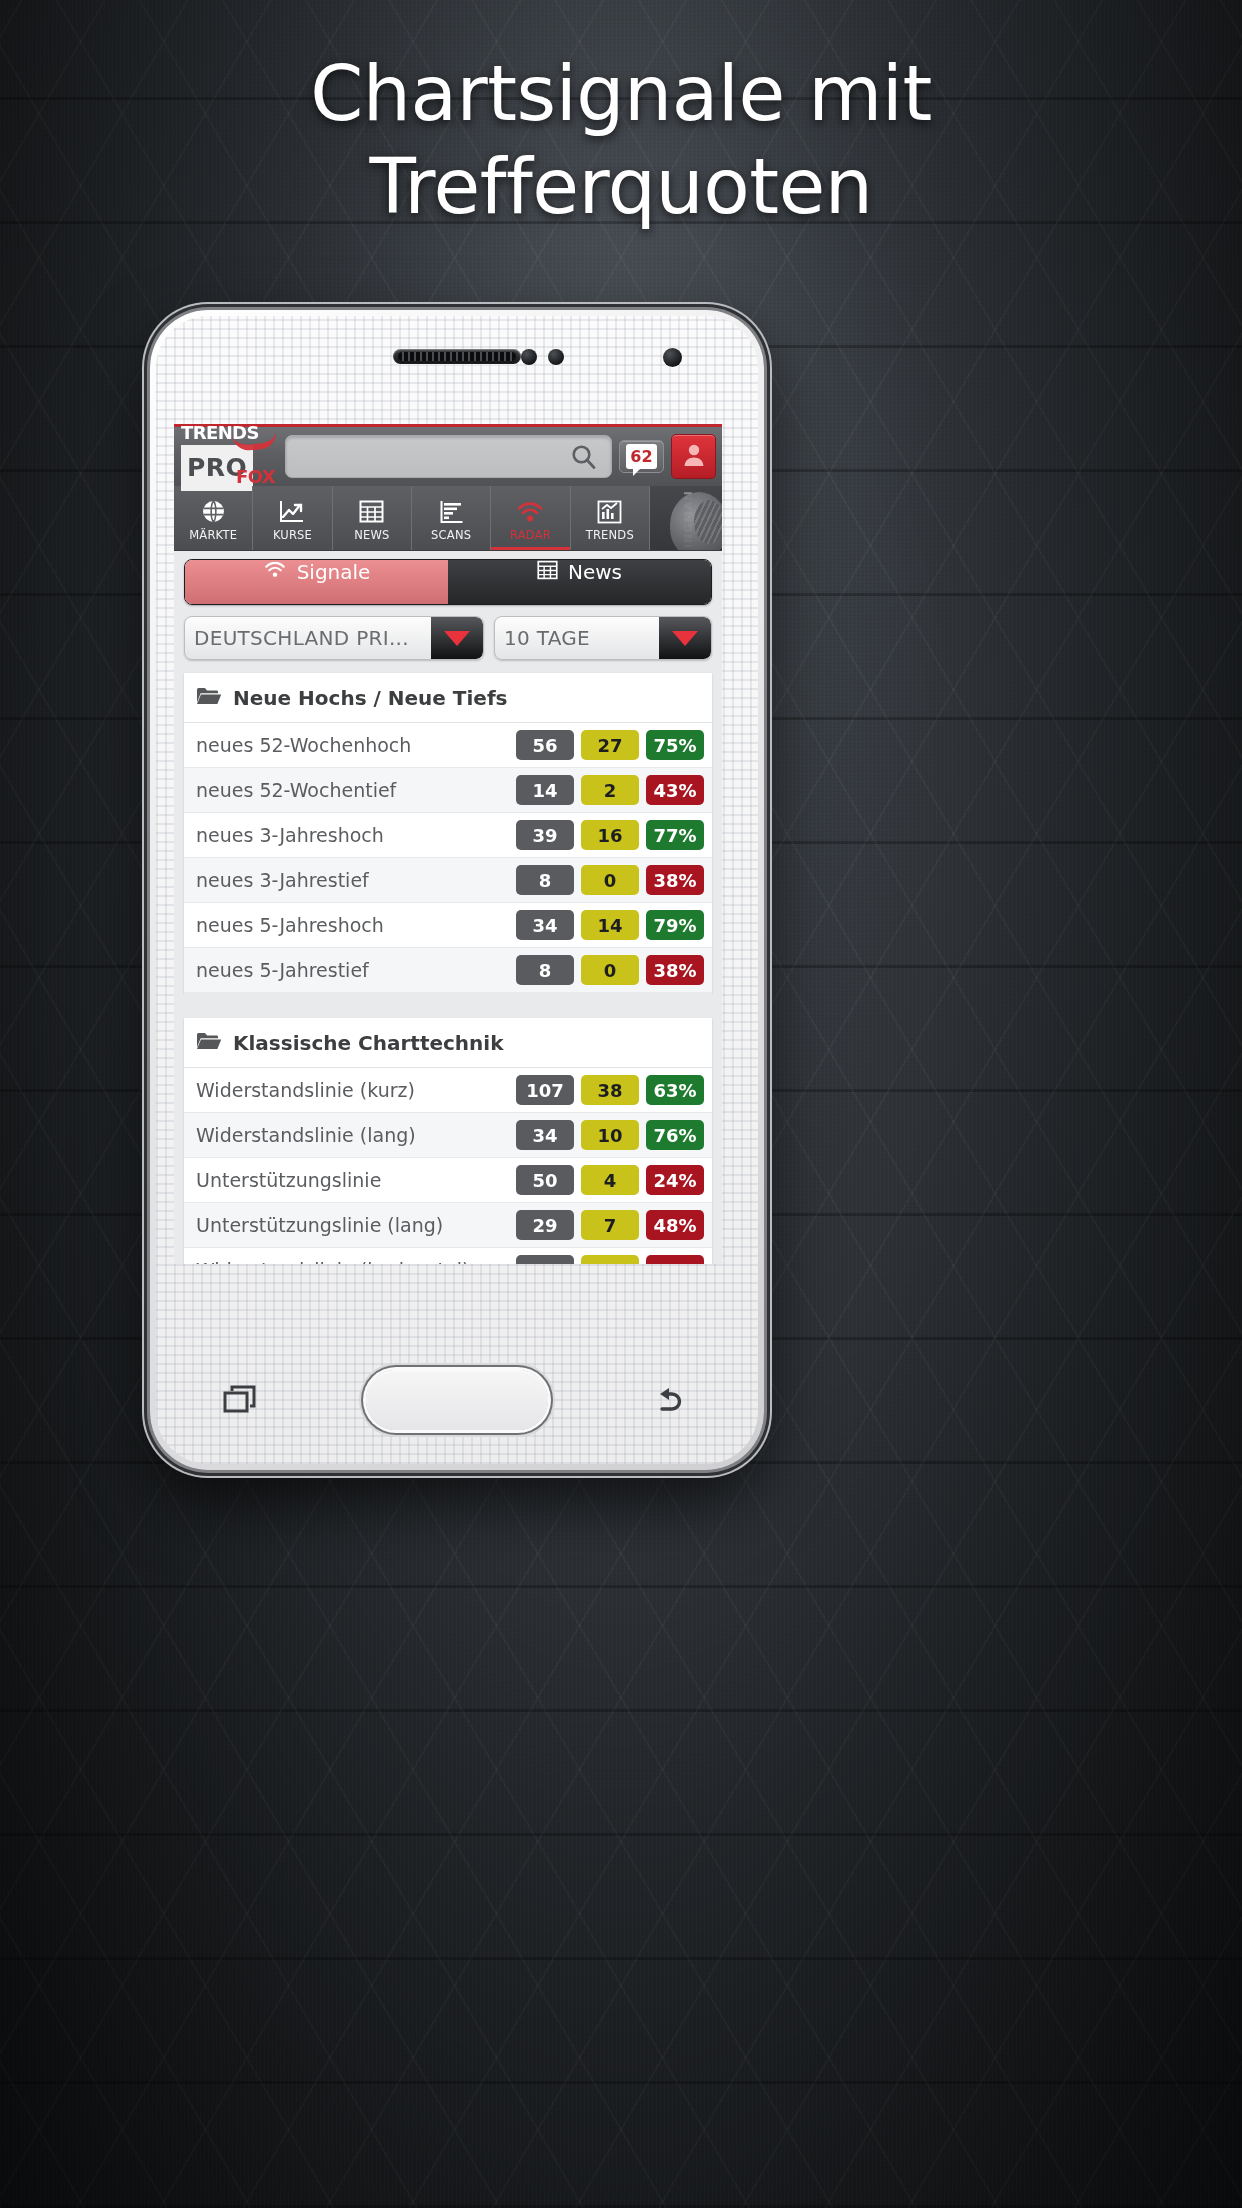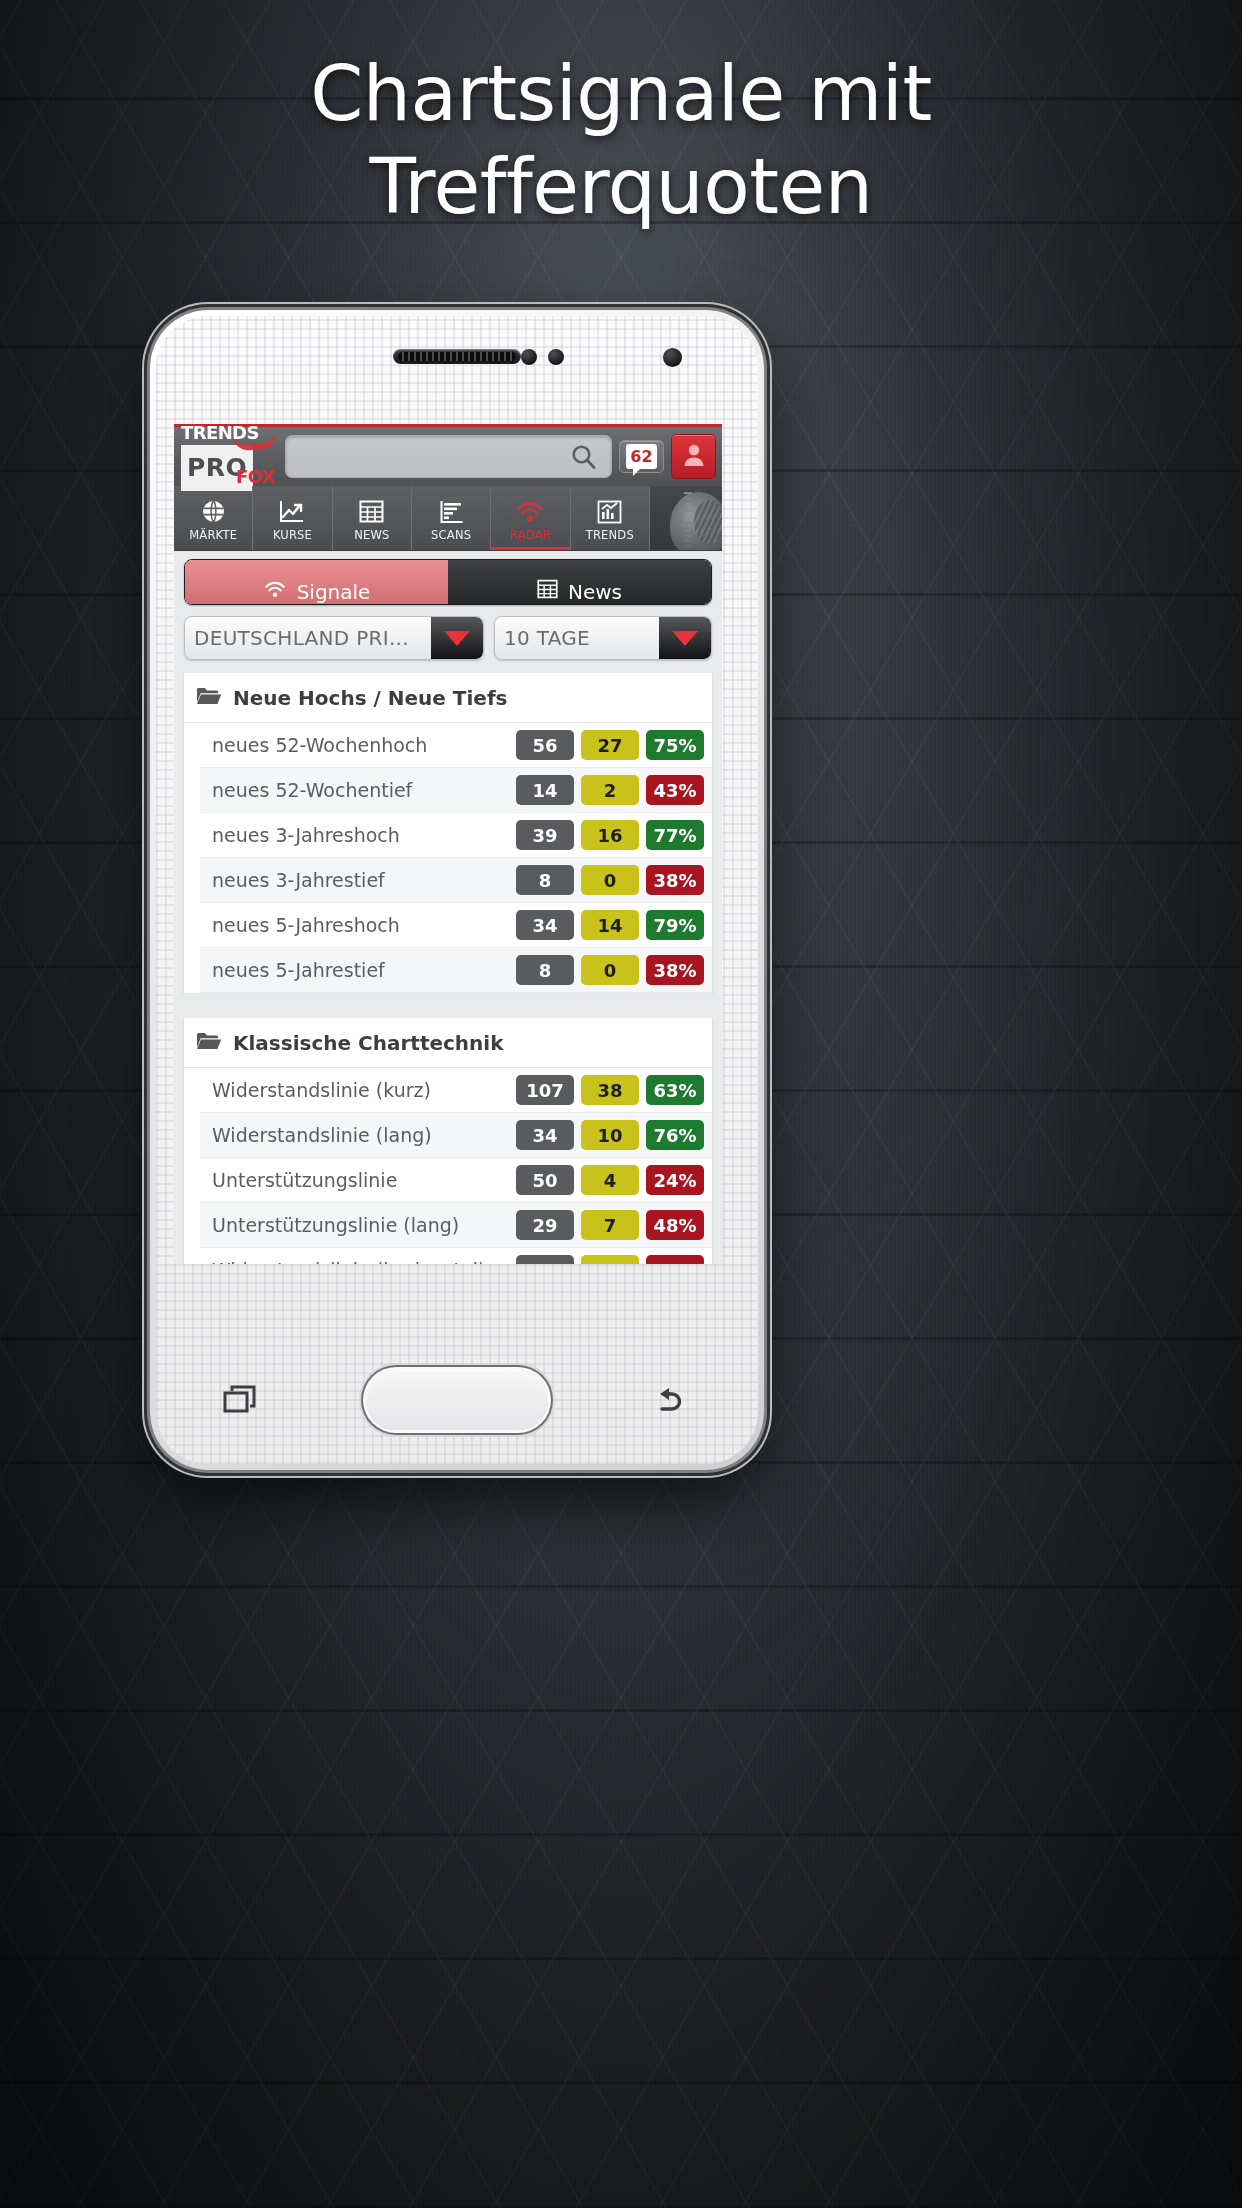--- a/index.html
+++ b/index.html
@@ -214,21 +214,21 @@
 
   
   .body-wrap { background:#e9eaec; padding:8px 10px 0; }
 
   .seg {
     height:46px; border-radius:8px; display:flex; overflow:hidden;
     box-shadow:0 1px 2px rgba(0,0,0,.28);
     border:1px solid #1d1e20;
   }
   .seg-btn {
-    flex:1; display:flex; align-items:flex-end; justify-content:center; gap:10px;
+    flex:1; display:flex; align-items:flex-start; justify-content:center; gap:10px;
     font-family:"DejaVu Sans", sans-serif;
     font-size:20px; color:#fff;
   }
   .seg-btn.on { background:linear-gradient(180deg,#ec8f92,#d06f73); }
   .seg-btn.off { background:linear-gradient(180deg,#3e4043,#242628); }
 
   .filters { display:flex; gap:10px; margin-top:11px; }
   .dd {
     flex:1; height:44px; border-radius:8px; display:flex; align-items:center;
     background:linear-gradient(180deg,#fdfdfd,#e4e5e7);
@@ -267,21 +267,20 @@
   }
   .card-title {
     font-family:"DejaVu Sans", sans-serif;
     font-size:20px; font-weight:700; color:#3c3e40;
   }
   .row {
     display:flex; align-items:center;
     padding:7px 8px 7px 12px;
     min-height:41px;
     border-bottom:1px solid #e8e9eb;
-    margin-left:16px;
   }
   .row:nth-child(odd) { background:#f5f6f7; }
   .row:nth-child(even) { background:#ffffff; }
   .row-label {
     flex:1; padding-right:8px;
     font-family:"DejaVu Sans", sans-serif;
     font-size:19px; color:#5a5c5f; line-height:1.16;
   }
   .pill {
     flex:none; width:58px; height:30px; border-radius:5px;

